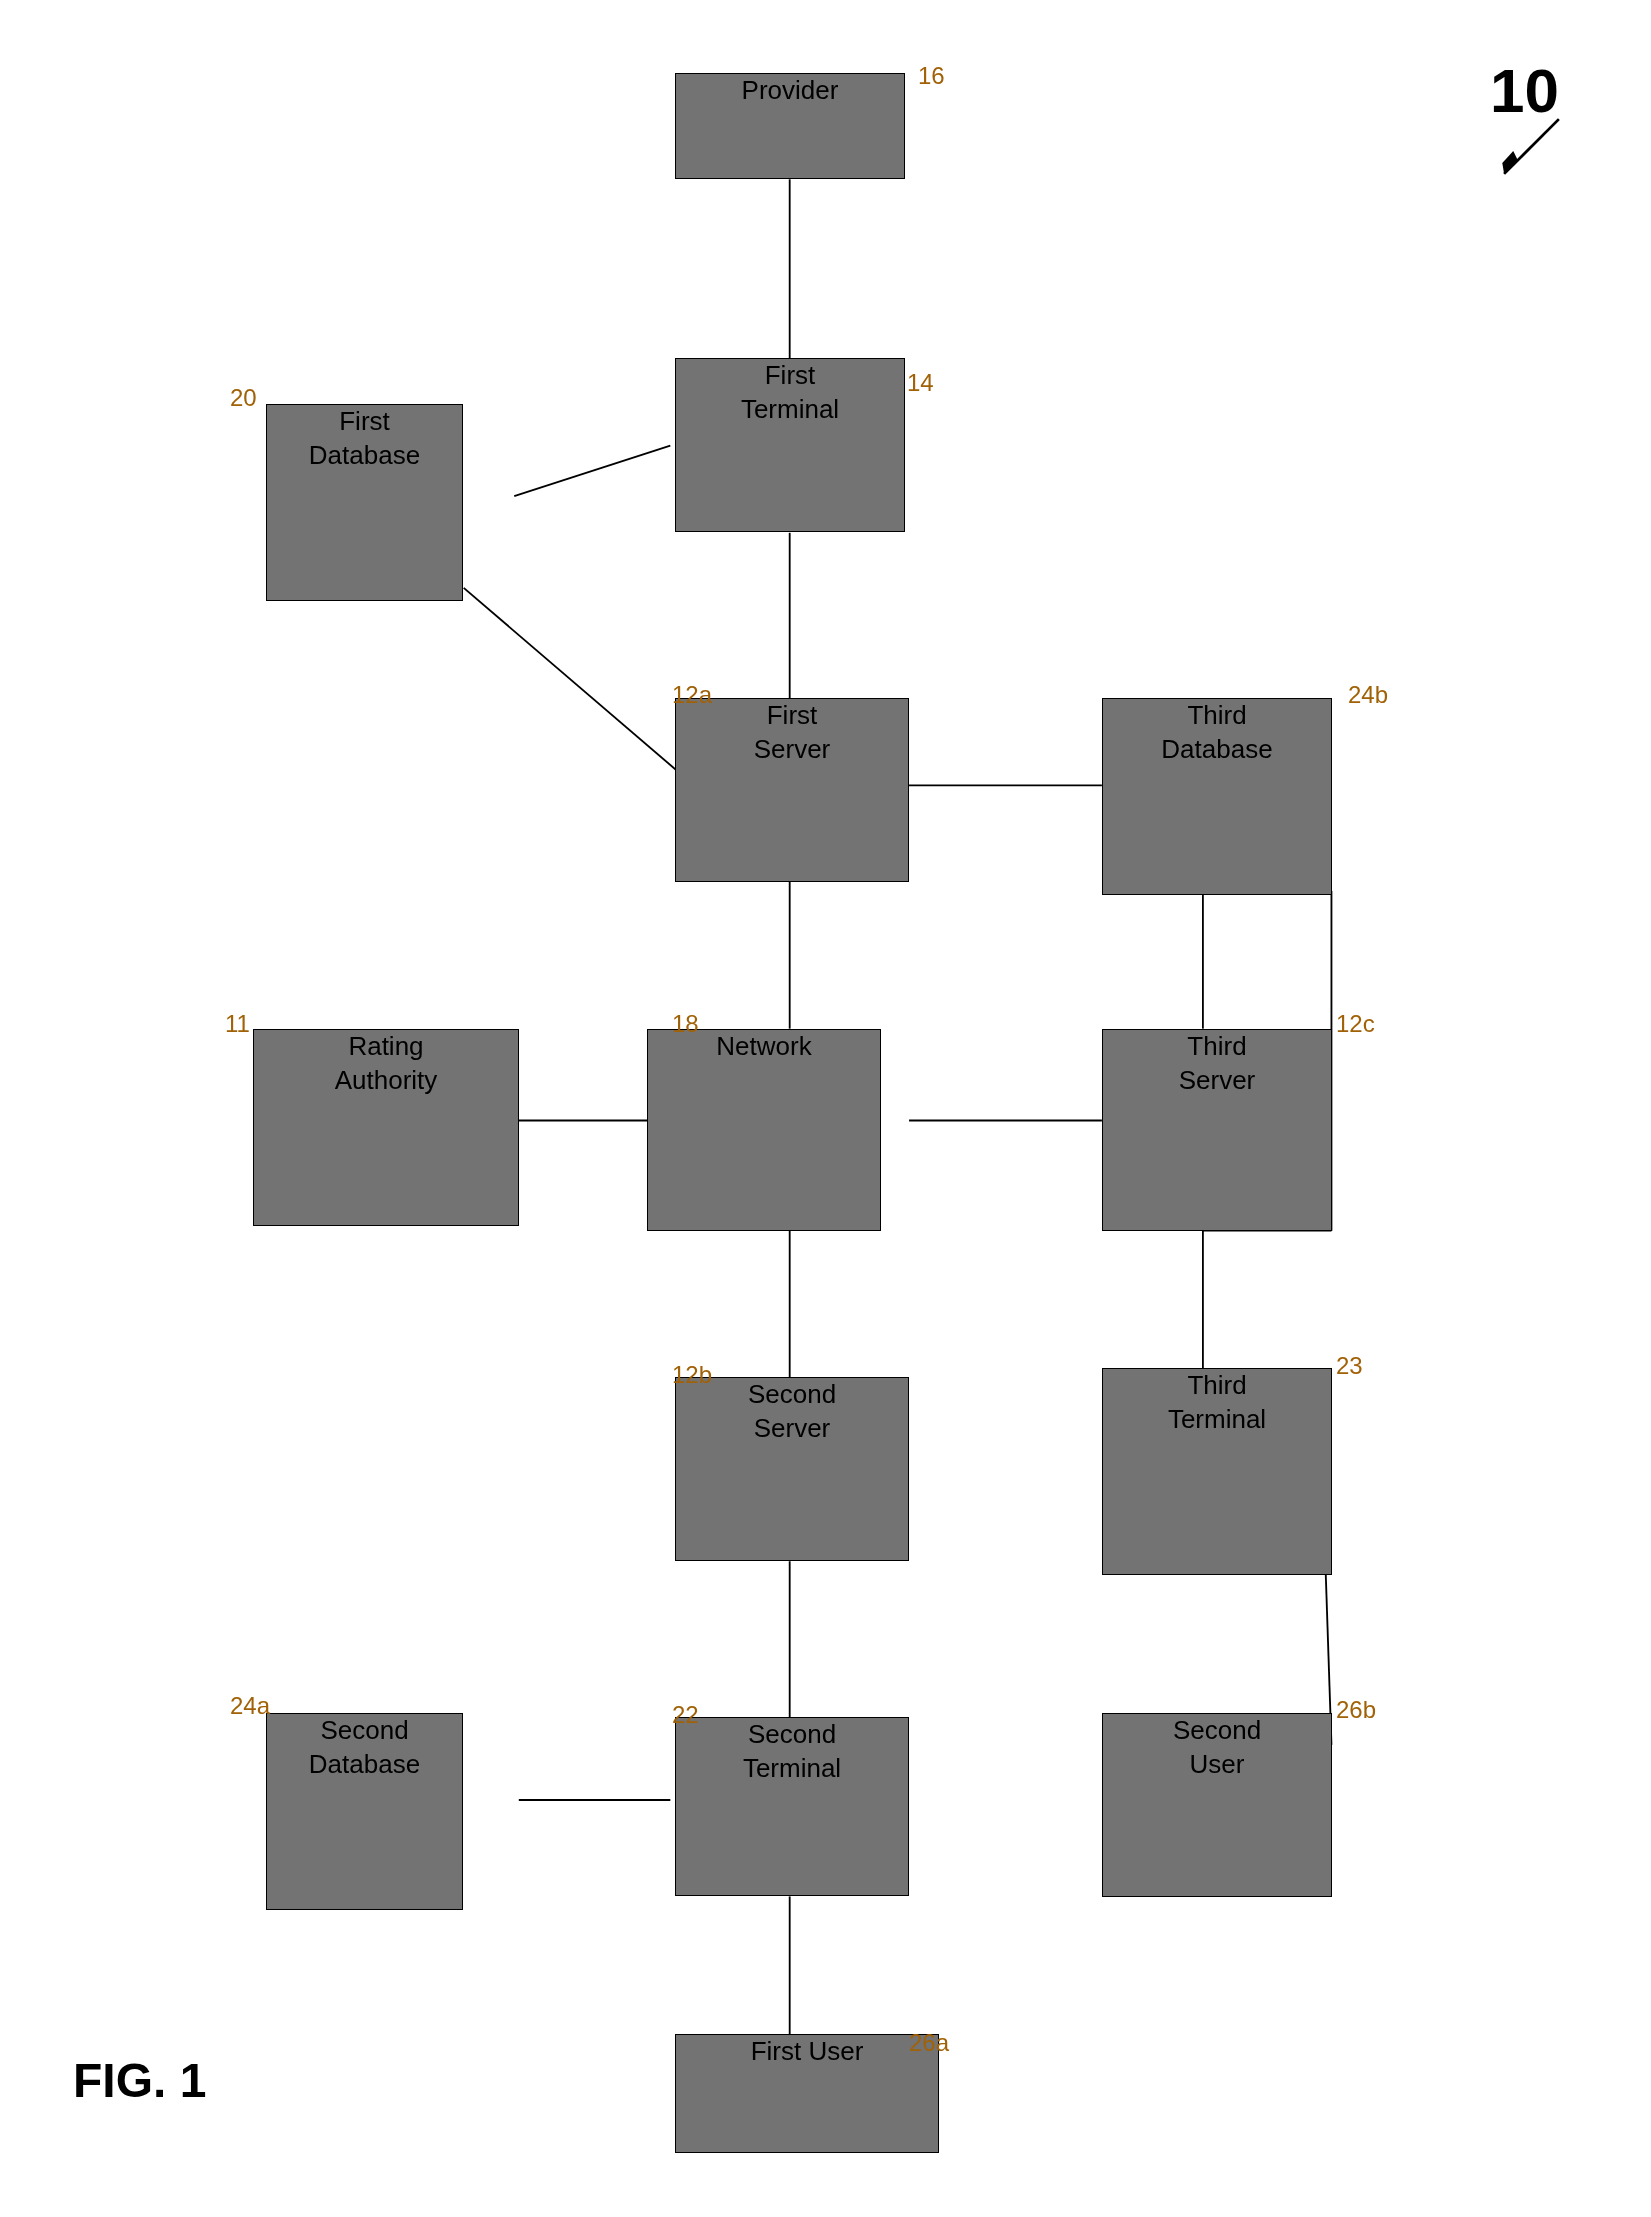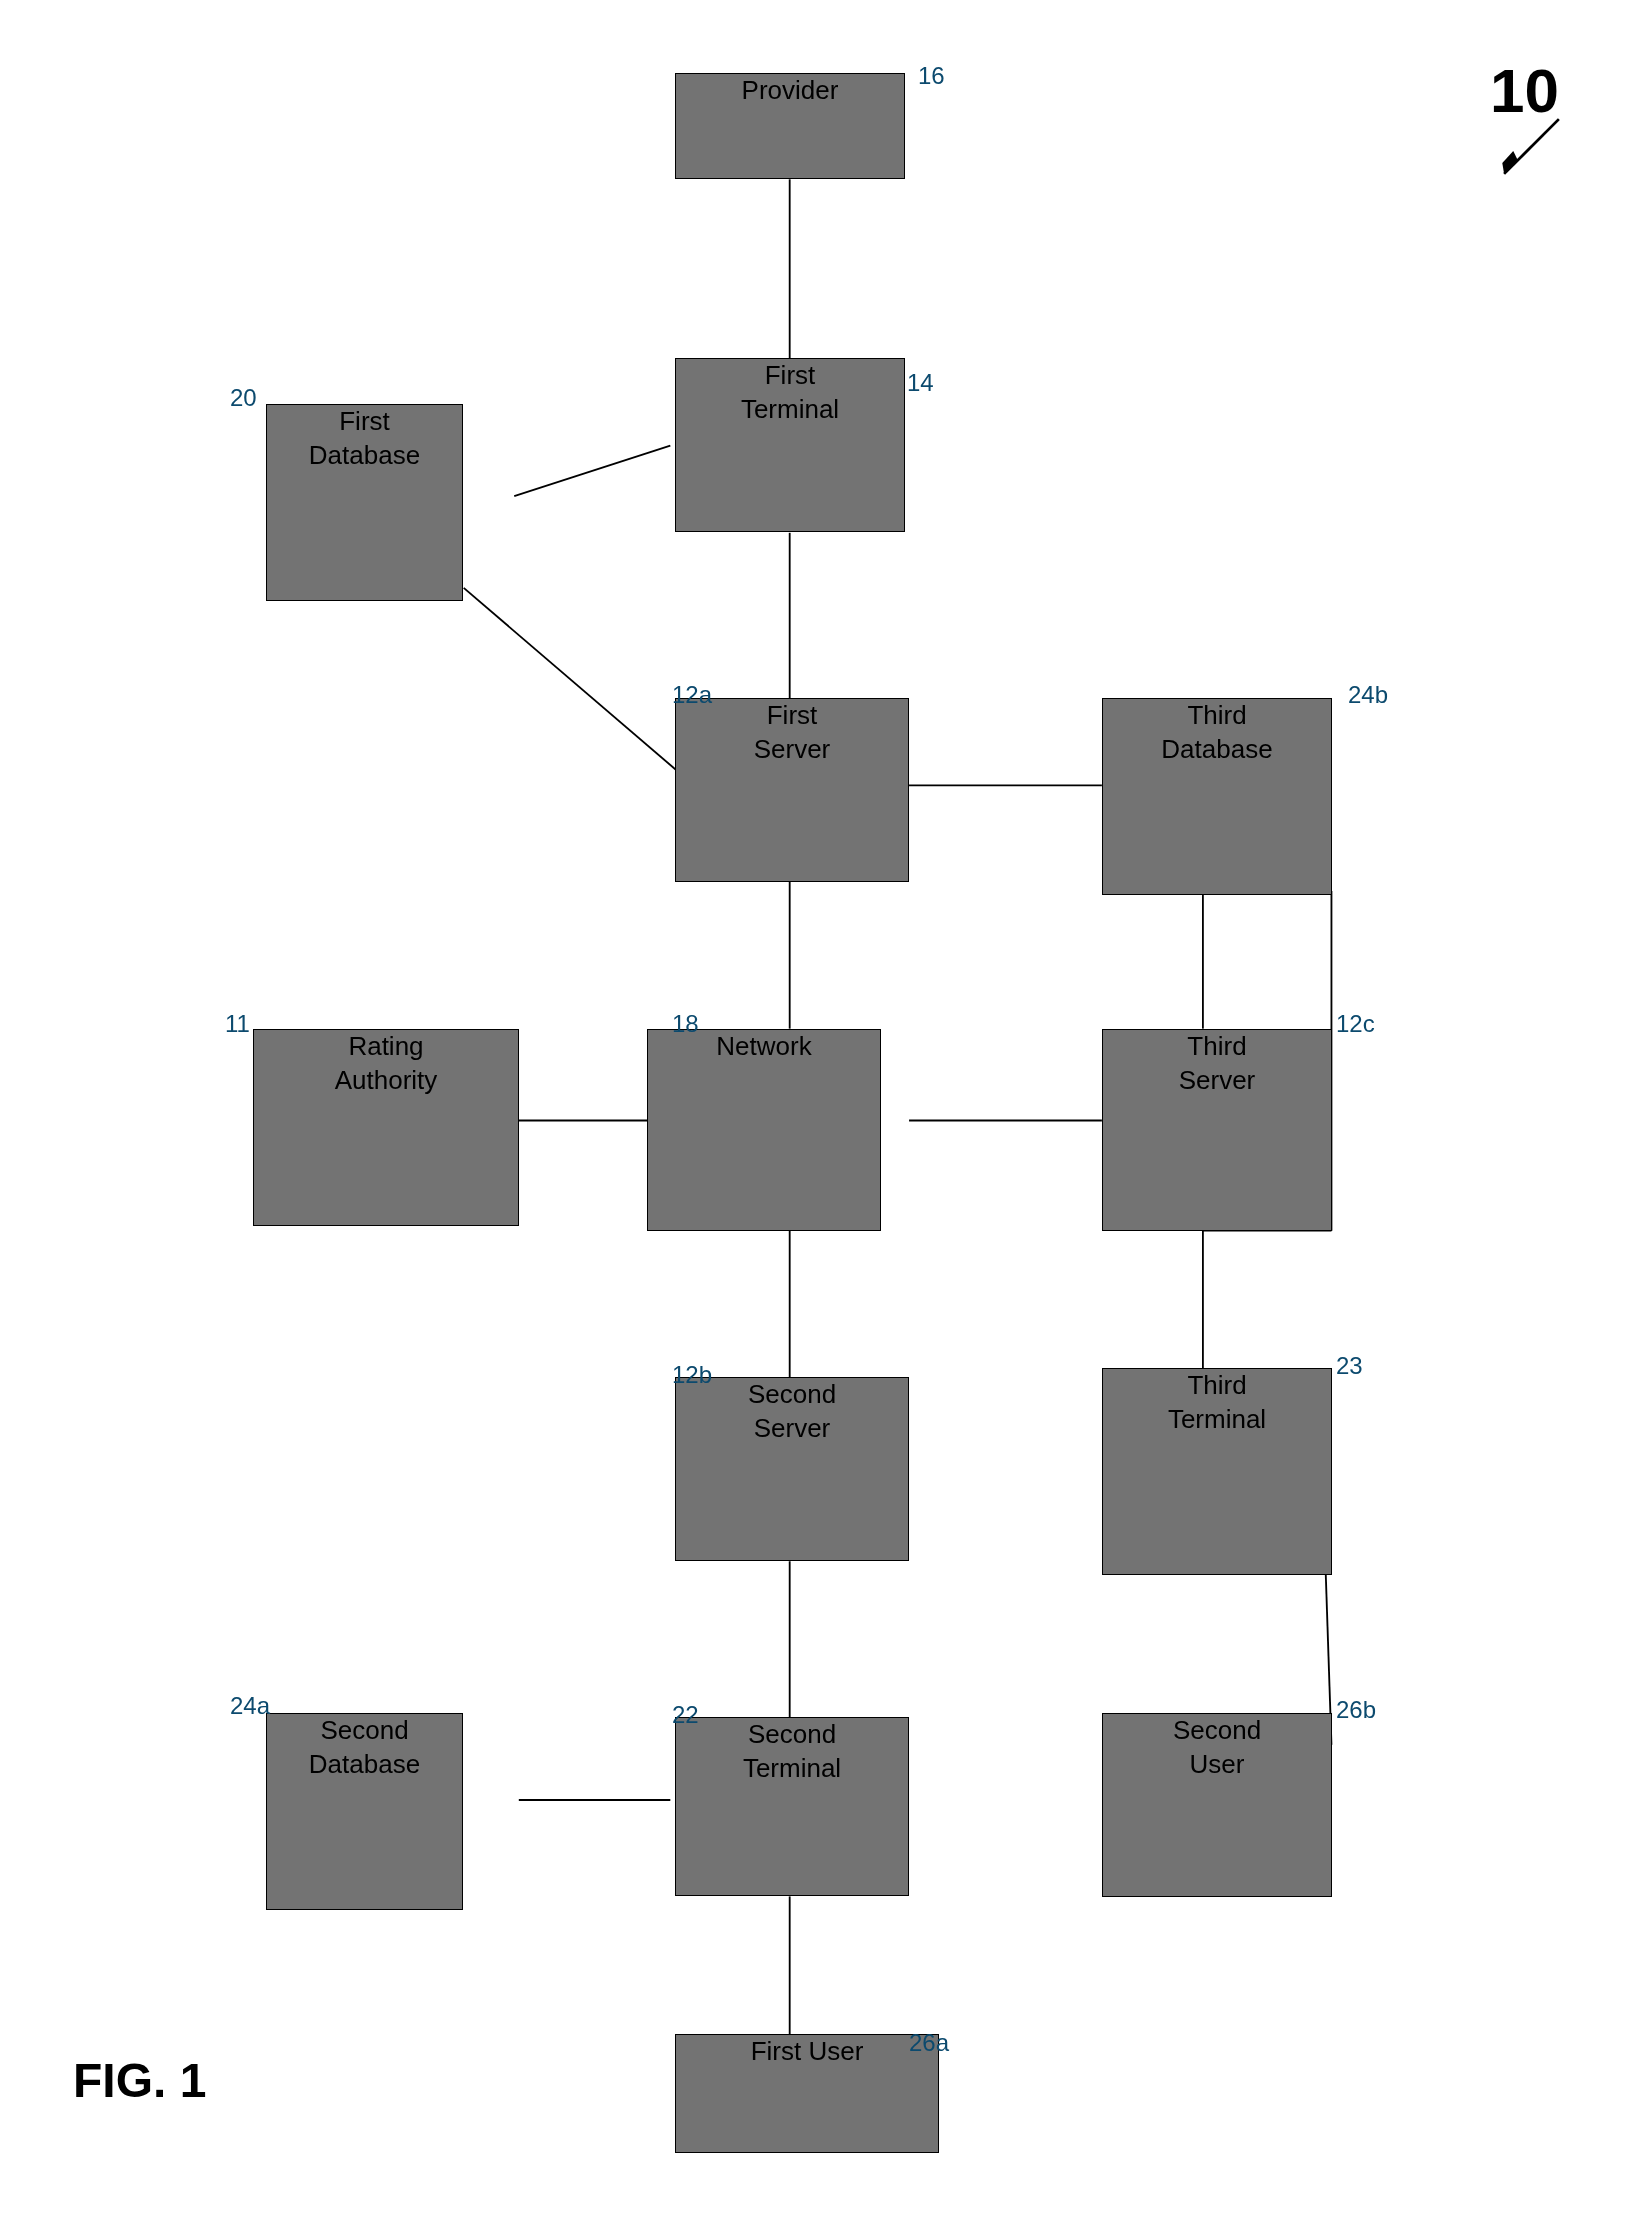--- a/index.html
+++ b/index.html
@@ -29,21 +29,21 @@
       text-align: center;
       font-size: 26px;
       font-weight: normal;
       line-height: 1.3;
     }
 
     .label {
       position: absolute;
       font-size: 24px;
       font-weight: normal;
-      color: #0c4a6e;
+      color: #a16207;
     }
 
     svg.lines {
       position: absolute;
       top: 0; left: 0;
       width: 1651px;
       height: 2218px;
       pointer-events: none;
     }
 

